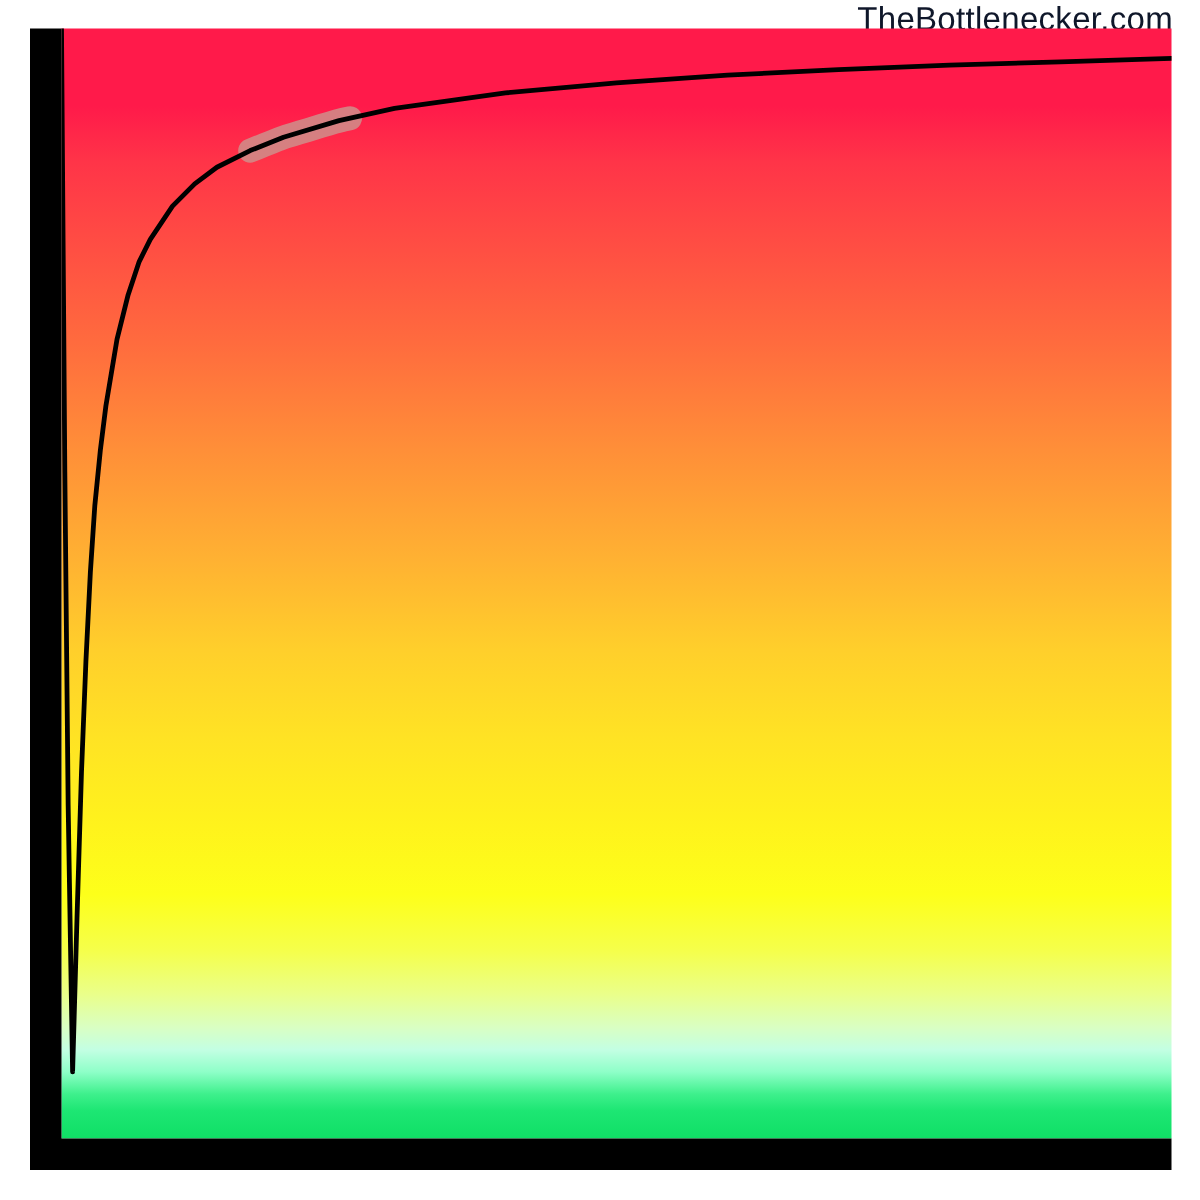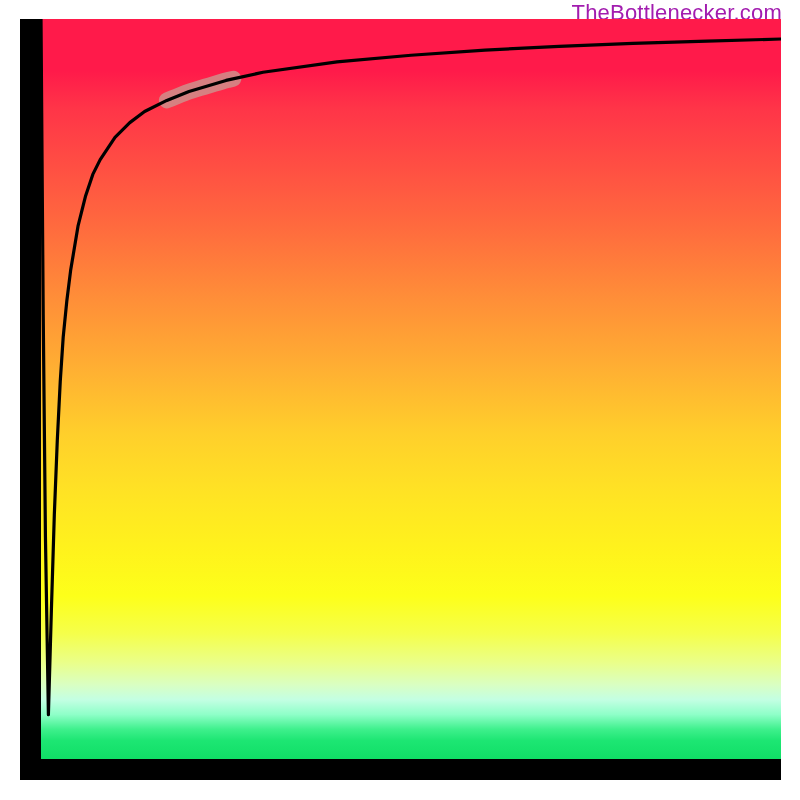--- a/index.html
+++ b/index.html
@@ -50,21 +50,21 @@
   }
   .axes {
     position: absolute;
     inset: 0;
     pointer-events: none;
   }
   .watermark {
     position: absolute;
     top: 0px;
     right: 18px;
-    color: #a21caf;
+    color: #0f172a;
     font-size: 22px;
     font-weight: 400;
     letter-spacing: 0.2px;
   }
   .curve-layer {
     position: absolute;
     inset: 0;
   }
 </style>
 </head>

